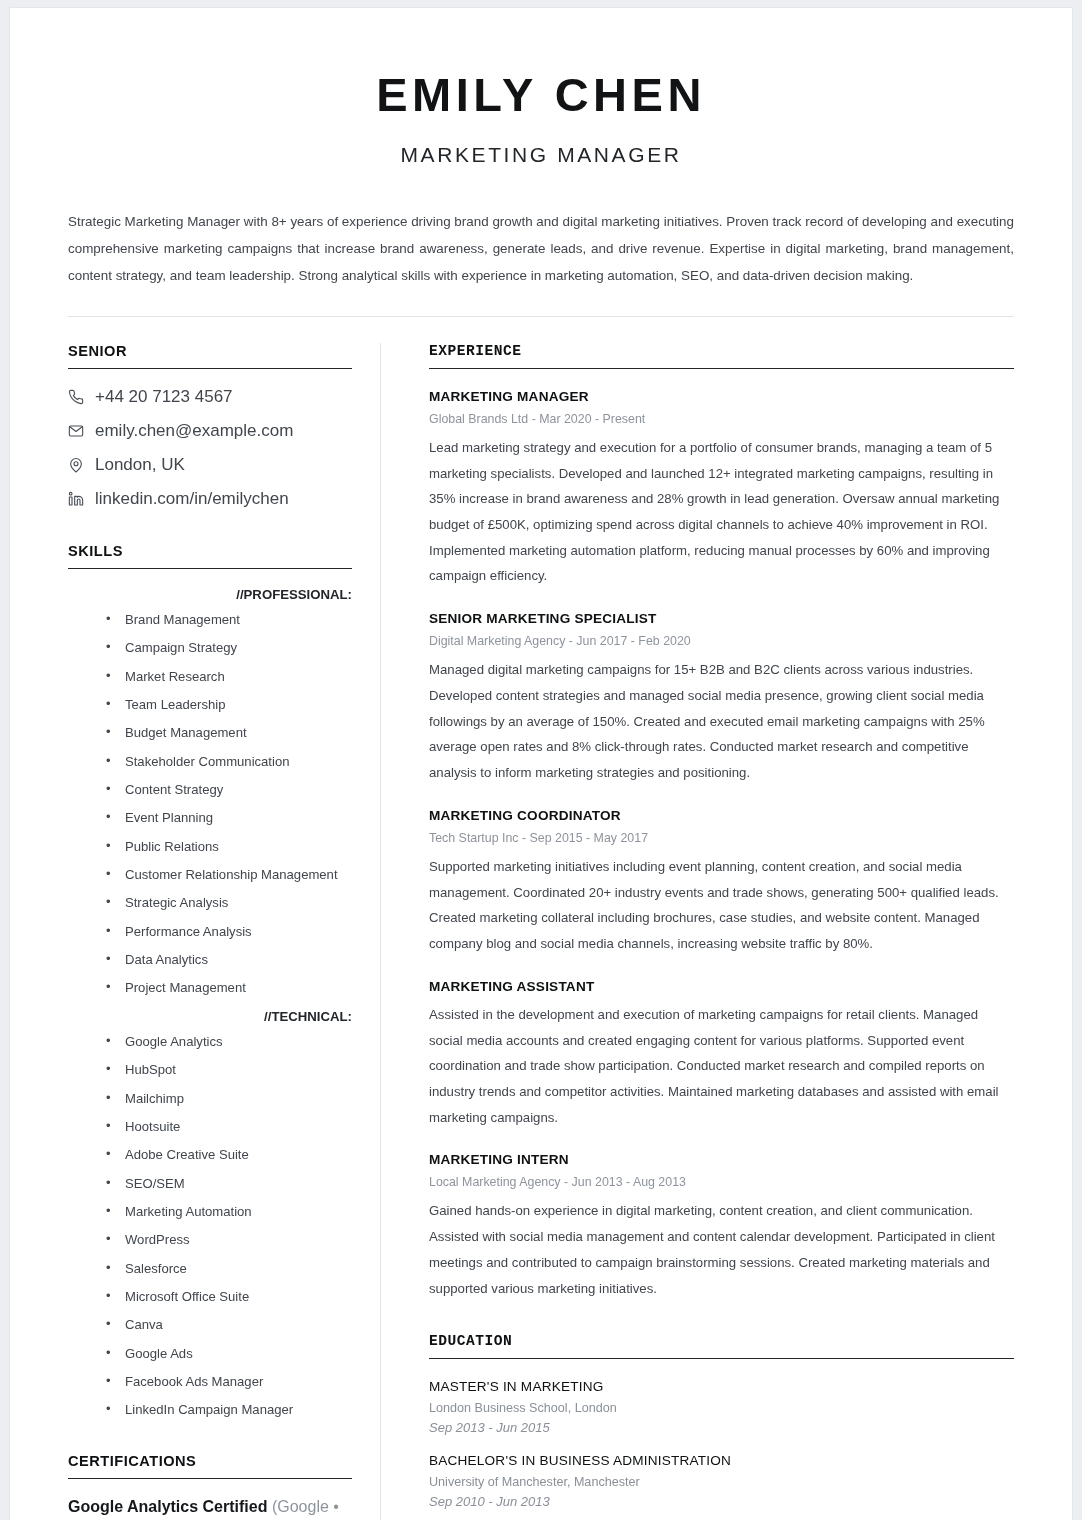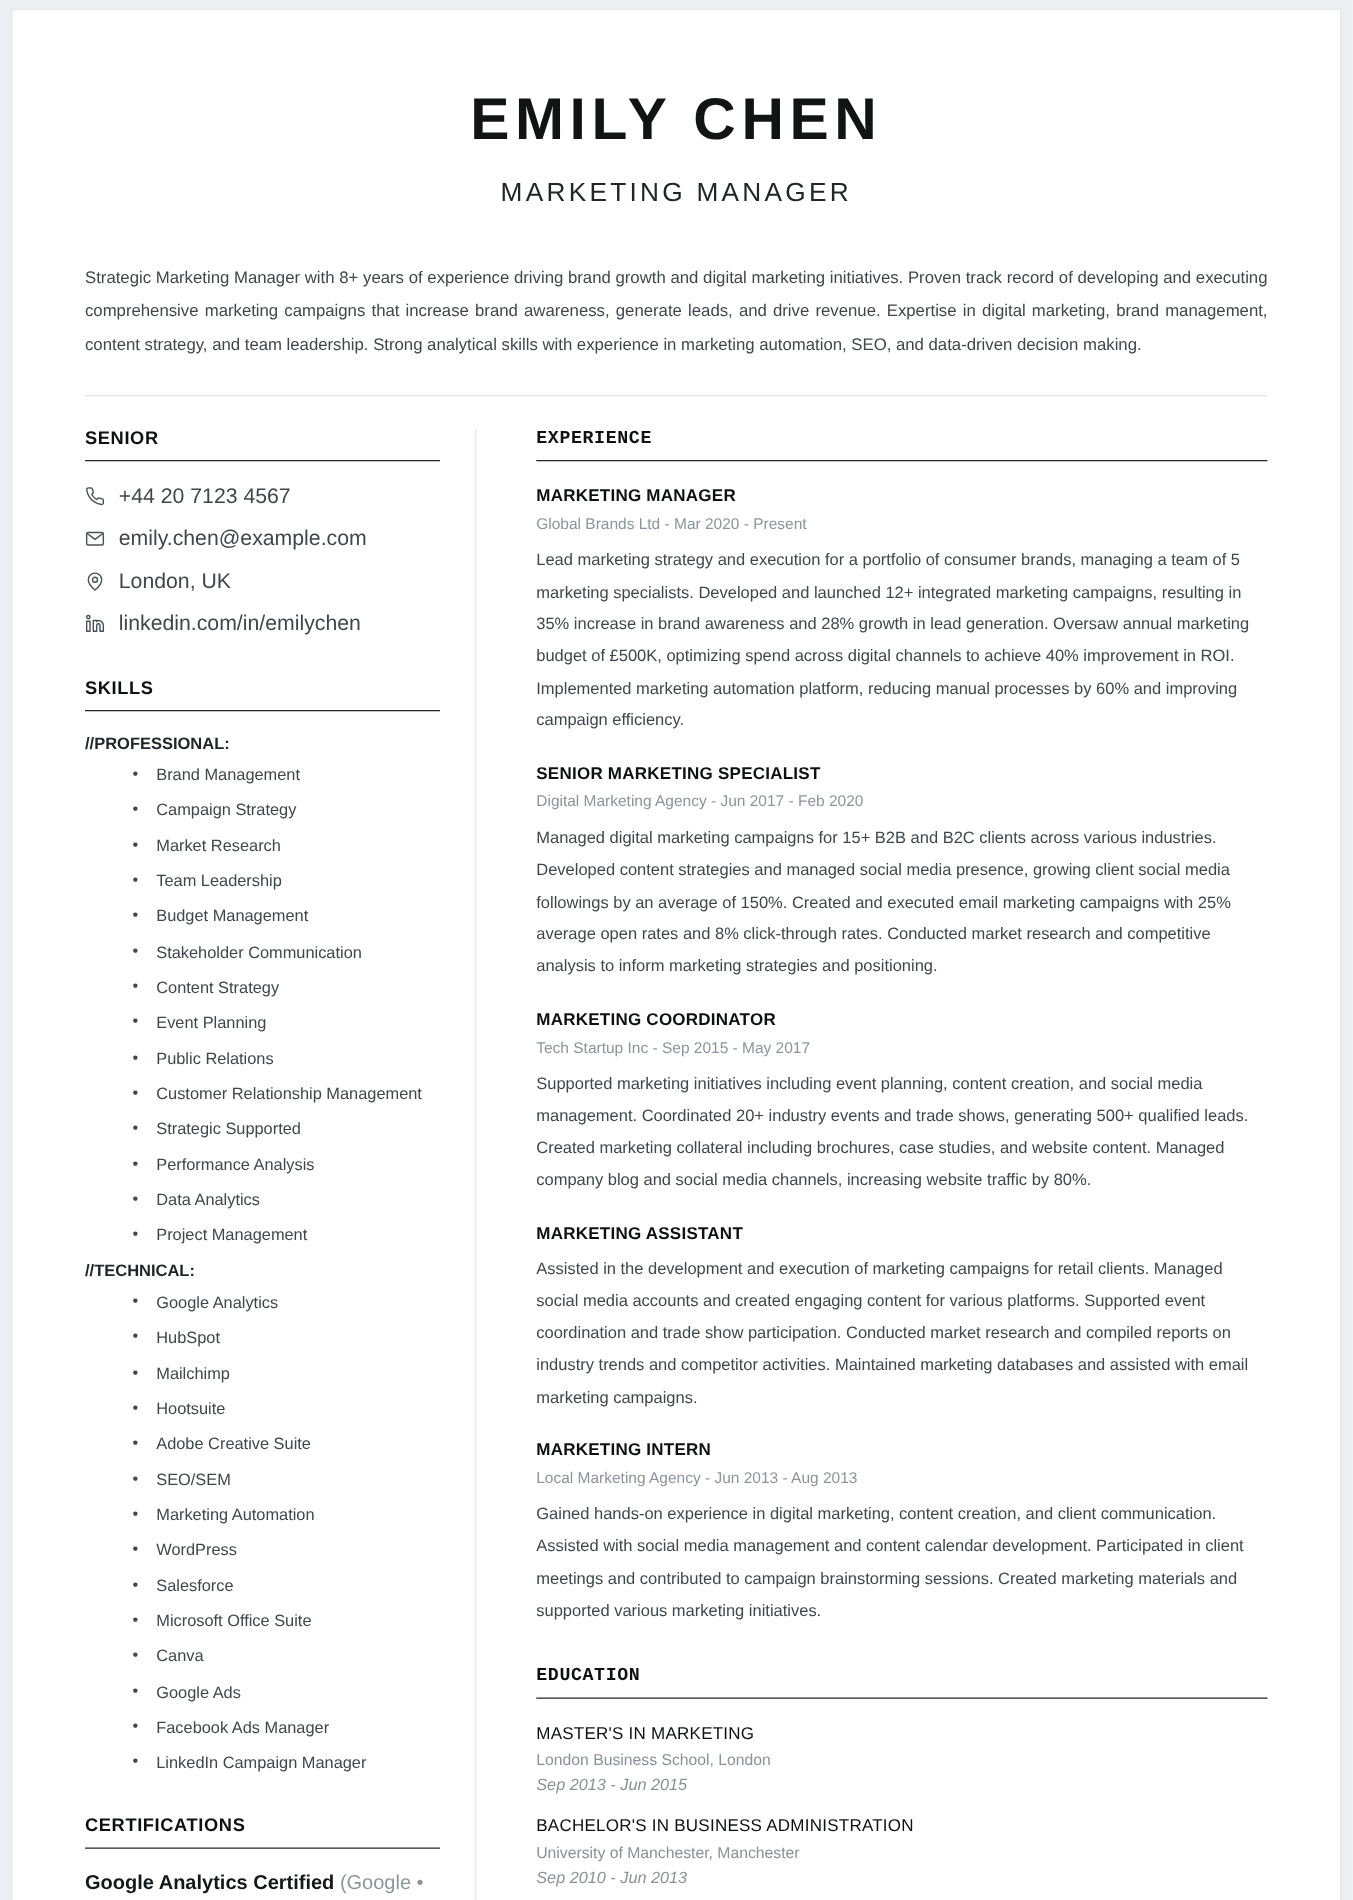--- a/index.html
+++ b/index.html
@@ -66,20 +66,21 @@
     width: 16px; height: 16px; flex: 0 0 16px;
     display: inline-flex; align-items: center; justify-content: center;
     color: #4a5058;
   }
   .contact-row .ic svg { display: block; }
 
   
   .skill-group-label {
     font-size: 13.2px; font-weight: bold; color: #22262a;
     margin: 4px 0 10px 0;
+    text-align: right;
   }
   .skill-list { list-style: none; margin: 0 0 2px 0; padding: 0 0 0 38px; }
   .skill-list li {
     position: relative; font-size: 13.1px; color: #41464d;
     padding-left: 19px; margin-bottom: 12px; line-height: 1.25;
   }
   .skill-list li::before {
     content: "\2022"; position: absolute; left: 0; top: -1px;
     color: #41464d; font-size: 13px;
   }
@@ -178,21 +179,21 @@
                 <li>Brand Management</li>
                 <li>Campaign Strategy</li>
                 <li>Market Research</li>
                 <li>Team Leadership</li>
                 <li>Budget Management</li>
                 <li>Stakeholder Communication</li>
                 <li>Content Strategy</li>
                 <li>Event Planning</li>
                 <li>Public Relations</li>
                 <li>Customer Relationship Management</li>
-                <li>Strategic Supported</li>
+                <li>Strategic Analysis</li>
                 <li>Performance Analysis</li>
                 <li>Data Analytics</li>
                 <li>Project Management</li>
               </ul>
             </div>
             <div class="skill-group">
               <div class="skill-group-label">//TECHNICAL:</div>
               <ul class="skill-list">
                 <li>Google Analytics</li>
                 <li>HubSpot</li>

